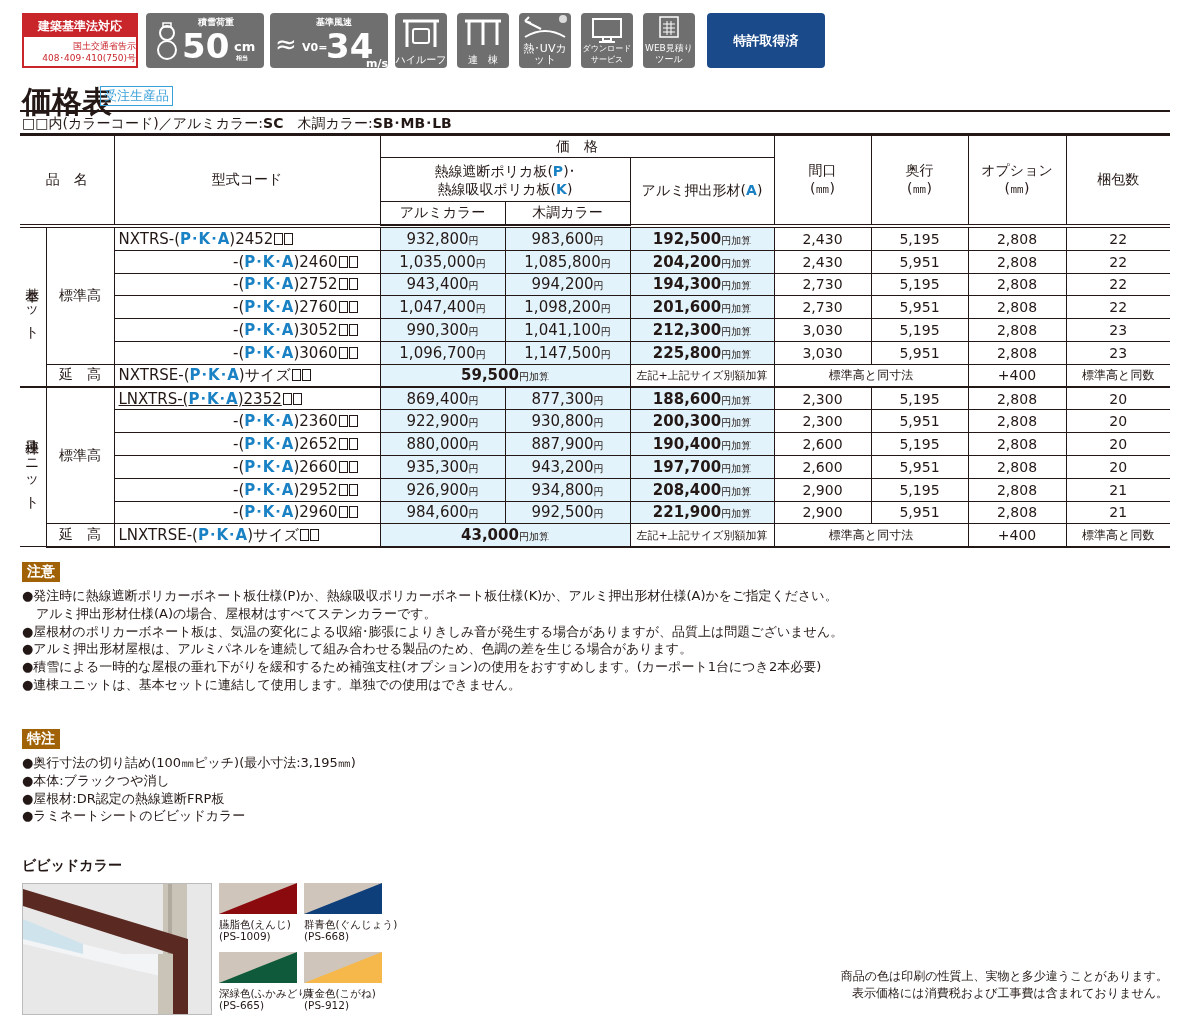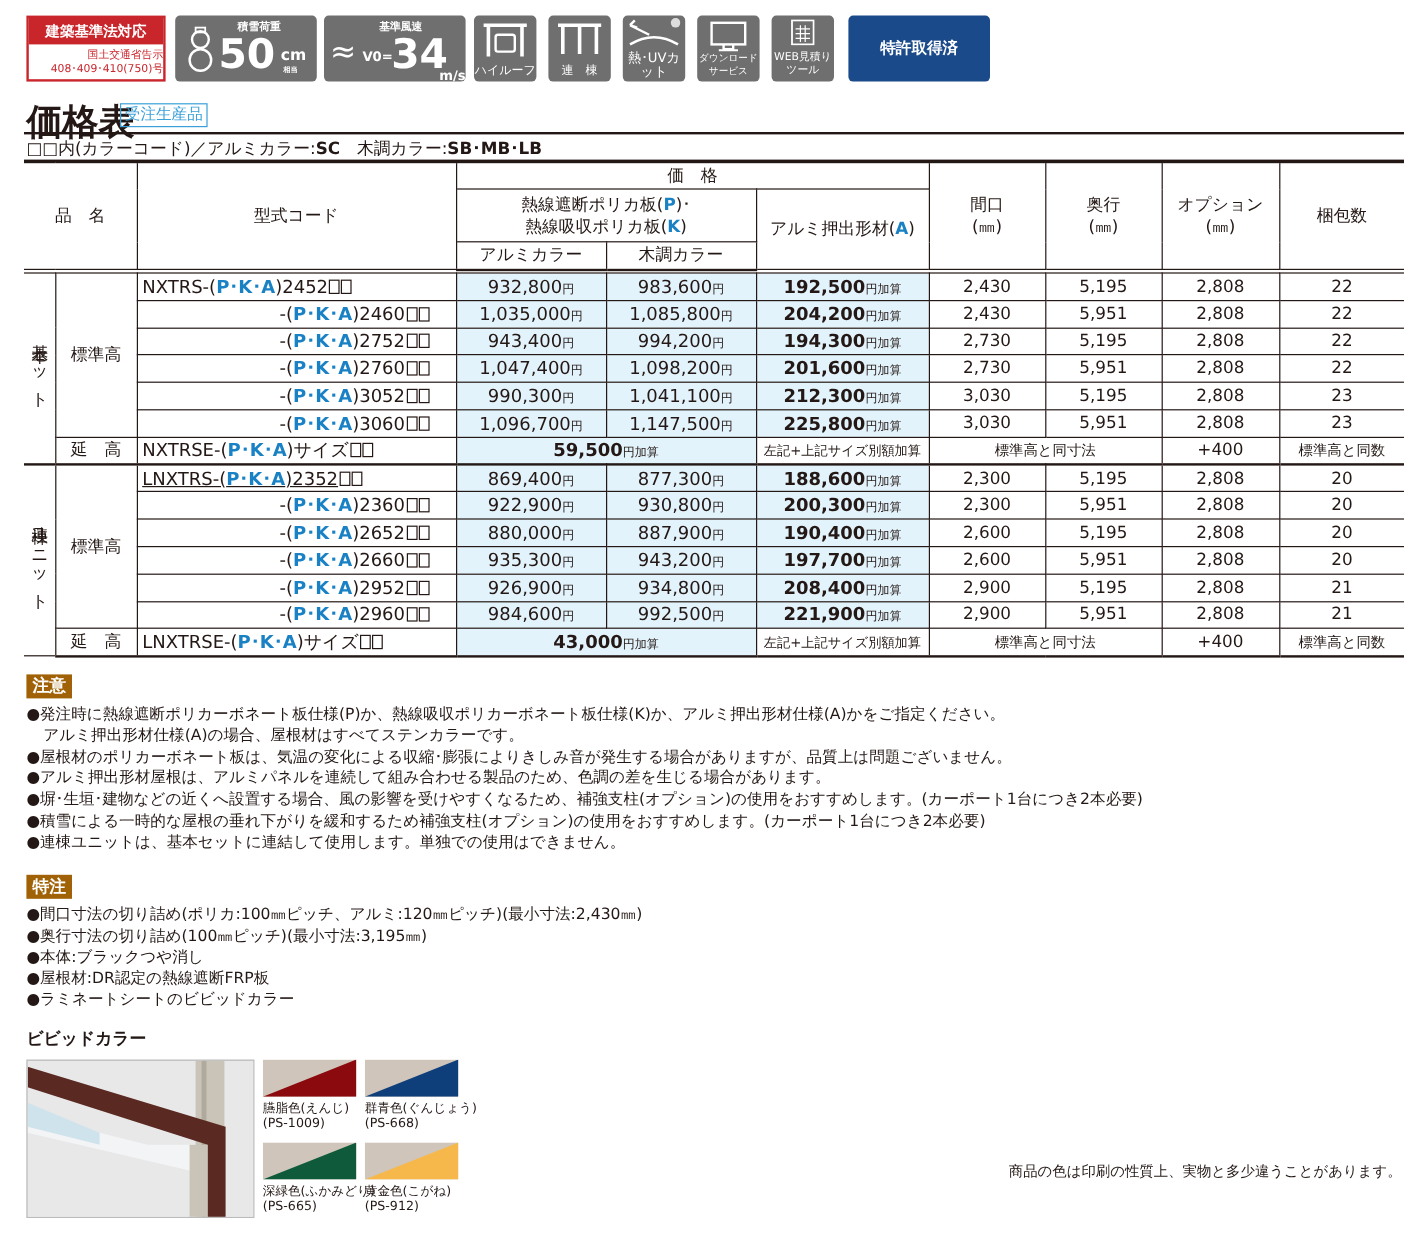--- a/index.html
+++ b/index.html
@@ -312,28 +312,26 @@
       </tr>
     </tbody>
 </table>
 
 <div class="abs sec-tag" style="top:562px">注意</div>
 <div class="abs notes" style="top:587px">
   <div>●発注時に熱線遮断ポリカーボネート板仕様(P)か、熱線吸収ポリカーボネート板仕様(K)か、アルミ押出形材仕様(A)かをご指定ください。</div>
   <div class="ind">アルミ押出形材仕様(A)の場合、屋根材はすべてステンカラーです。</div>
   <div>●屋根材のポリカーボネート板は、気温の変化による収縮･膨張によりきしみ音が発生する場合がありますが、品質上は問題ございません。</div>
   <div>●アルミ押出形材屋根は、アルミパネルを連続して組み合わせる製品のため、色調の差を生じる場合があります。</div>
-  <div>●塀･生垣･建物などの近くへ設置する場合、風の影響を受けやすくなるため、補強支柱(オプション)の使用をおすすめします。(カーポート1台につき2本必要)</div>
   <div>●積雪による一時的な屋根の垂れ下がりを緩和するため補強支柱(オプション)の使用をおすすめします。(カーポート1台につき2本必要)</div>
   <div>●連棟ユニットは、基本セットに連結して使用します。単独での使用はできません。</div>
 </div>
 
 <div class="abs sec-tag" style="top:729px">特注</div>
 <div class="abs notes" style="top:754px">
-  <div>●間口寸法の切り詰め(ポリカ:100㎜ピッチ、アルミ:120㎜ピッチ)(最小寸法:2,430㎜)</div>
   <div>●奥行寸法の切り詰め(100㎜ピッチ)(最小寸法:3,195㎜)</div>
   <div>●本体:ブラックつや消し</div>
   <div>●屋根材:DR認定の熱線遮断FRP板</div>
   <div>●ラミネートシートのビビッドカラー</div>
 </div>
 
 <div class="abs vivid-title">ビビッドカラー</div>
 <div class="abs photo">
   <svg width="190" height="132">
     <rect width="190" height="132" fill="#e8e8e8"></rect>
@@ -359,13 +357,14 @@
         <polygon points="0,31 78,0 78,31" fill="#0f5a3a"></polygon>
       </svg><div class="swlabel">深緑色(ふかみどり)<br>(PS-665)</div></div>
     <div class="abs" style="left: 304px; top: 952px;"><svg class="sw" width="78" height="31">
         <rect width="78" height="31" fill="#cfc5bb"></rect>
         <polygon points="0,31 78,0 78,31" fill="#f6b84a"></polygon>
       </svg><div class="swlabel">黄金色(こがね)<br>(PS-912)</div></div>
   </div>
 
 <div class="abs foot">
   <div>商品の色は印刷の性質上、実物と多少違うことがあります。</div>
+  <div>表示価格には消費税および工事費は含まれておりません。</div>
 </div>
 
 </body></html>

